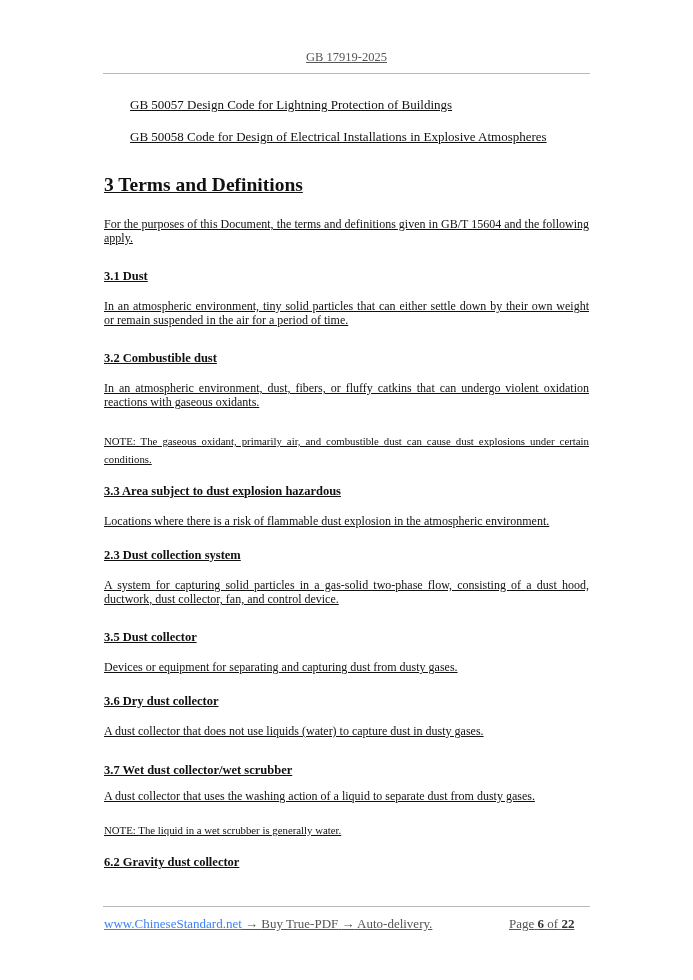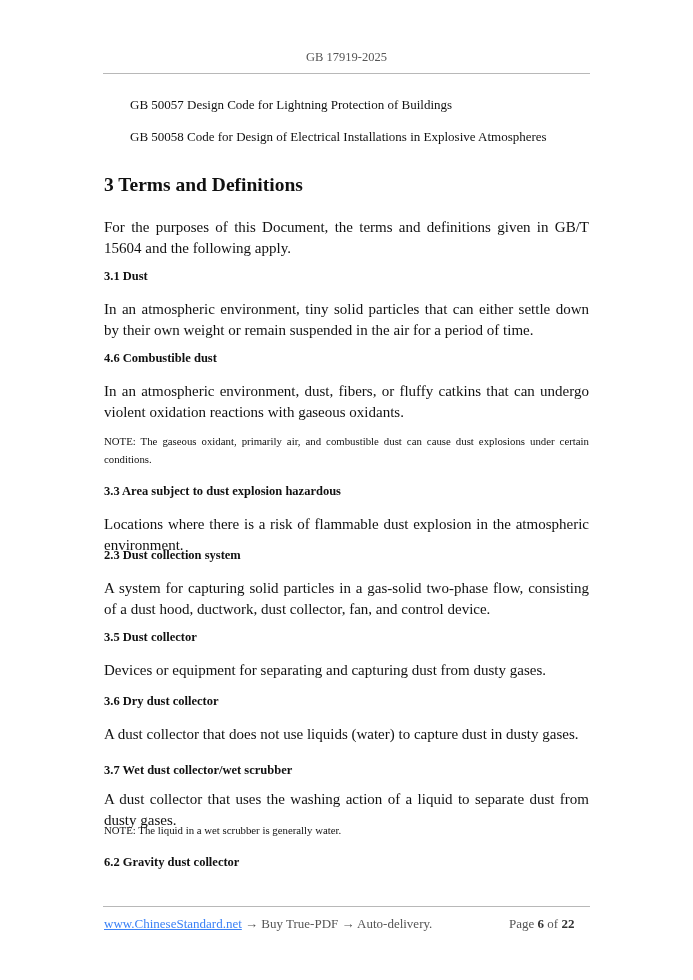--- a/index.html
+++ b/index.html
@@ -1,23 +1,23 @@
 <!DOCTYPE html>
 <html><head>
 <meta charset="utf-8">
 <style>
   html, body { margin: 0; padding: 0; background: #ffffff; }
   body { width: 693px; height: 980px; position: relative; overflow: hidden;
          font-family: "Liberation Serif", "DejaVu Serif", serif; color: #111; }
-  .abs { position: absolute; }
+  .abs { position: absolute; text-decoration: underline; }
   .header-title { left: 0; width: 693px; top: 50px; text-align: center; font-size: 12.5px; color: #555; }
   .rule { left: 103px; width: 487px; height: 1px; background: #b8b8b8; }
   .ref { left: 130px; font-size: 13px; }
   .h1 { left: 104px; font-size: 19.5px; font-weight: bold; text-align: center; }
-  .p { left: 104px; width: 485px; font-size: 15px; line-height: 21px; text-align: justify; }
+  .p { left: 104px; width: 485px; font-size: 12px; line-height: 14px; text-align: justify; }
   .h3 { left: 104px; font-size: 12.5px; font-weight: bold; }
   .note { left: 104px; width: 485px; font-size: 10.8px; line-height: 18px; text-align: justify; }
   .footer { top: 916px; font-size: 13px; color: #555; }
   .footer a { color: #3b82f6; text-decoration: underline; }
   .page-num b { color: #333; }
 </style>
 </head>
 <body>
 
 <div class="abs header-title">GB 17919-2025</div>
@@ -25,21 +25,21 @@
 
 <div class="abs ref" style="top:97px">GB 50057 Design Code for Lightning Protection of Buildings</div>
 <div class="abs ref" style="top:129px">GB 50058 Code for Design of Electrical Installations in Explosive Atmospheres</div>
 
 <div class="abs h1" style="top:174px">3 Terms and Definitions</div>
 <div class="abs p" style="top:217px">For the purposes of this Document, the terms and definitions given in GB/T 15604 and the following apply.</div>
 
 <div class="abs h3" style="top:269px">3.1 Dust</div>
 <div class="abs p" style="top:299px">In an atmospheric environment, tiny solid particles that can either settle down by their own weight or remain suspended in the air for a period of time.</div>
 
-<div class="abs h3" style="top:351px">4.6 Combustible dust</div>
+<div class="abs h3" style="top:351px">3.2 Combustible dust</div>
 <div class="abs p" style="top:381px">In an atmospheric environment, dust, fibers, or fluffy catkins that can undergo violent oxidation reactions with gaseous oxidants.</div>
 <div class="abs note" style="top:432px">NOTE: The gaseous oxidant, primarily air, and combustible dust can cause dust explosions under certain conditions.</div>
 
 <div class="abs h3" style="top:484px">3.3 Area subject to dust explosion hazardous</div>
 <div class="abs p" style="top:514px">Locations where there is a risk of flammable dust explosion in the atmospheric environment.</div>
 
 <div class="abs h3" style="top:548px">2.3 Dust collection system</div>
 <div class="abs p" style="top:578px">A system for capturing solid particles in a gas-solid two-phase flow, consisting of a dust hood, ductwork, dust collector, fan, and control device.</div>
 
 <div class="abs h3" style="top:630px">3.5 Dust collector</div>

